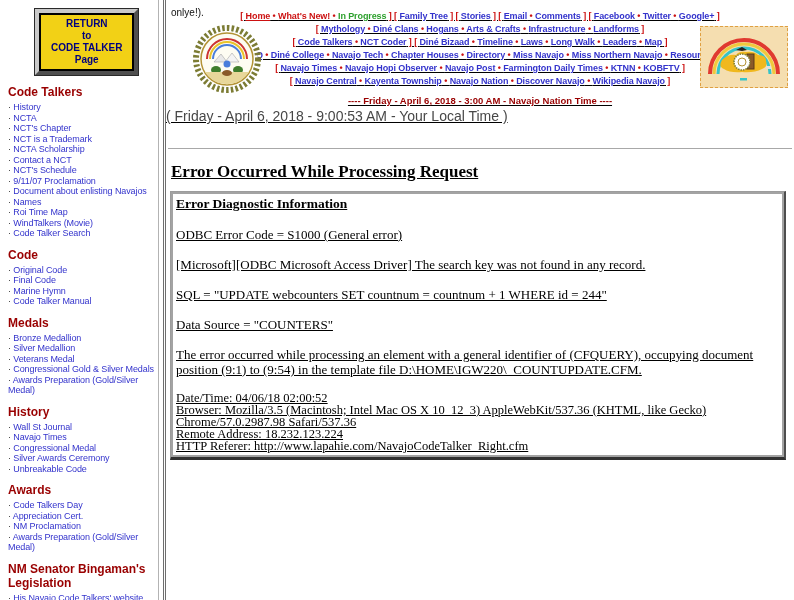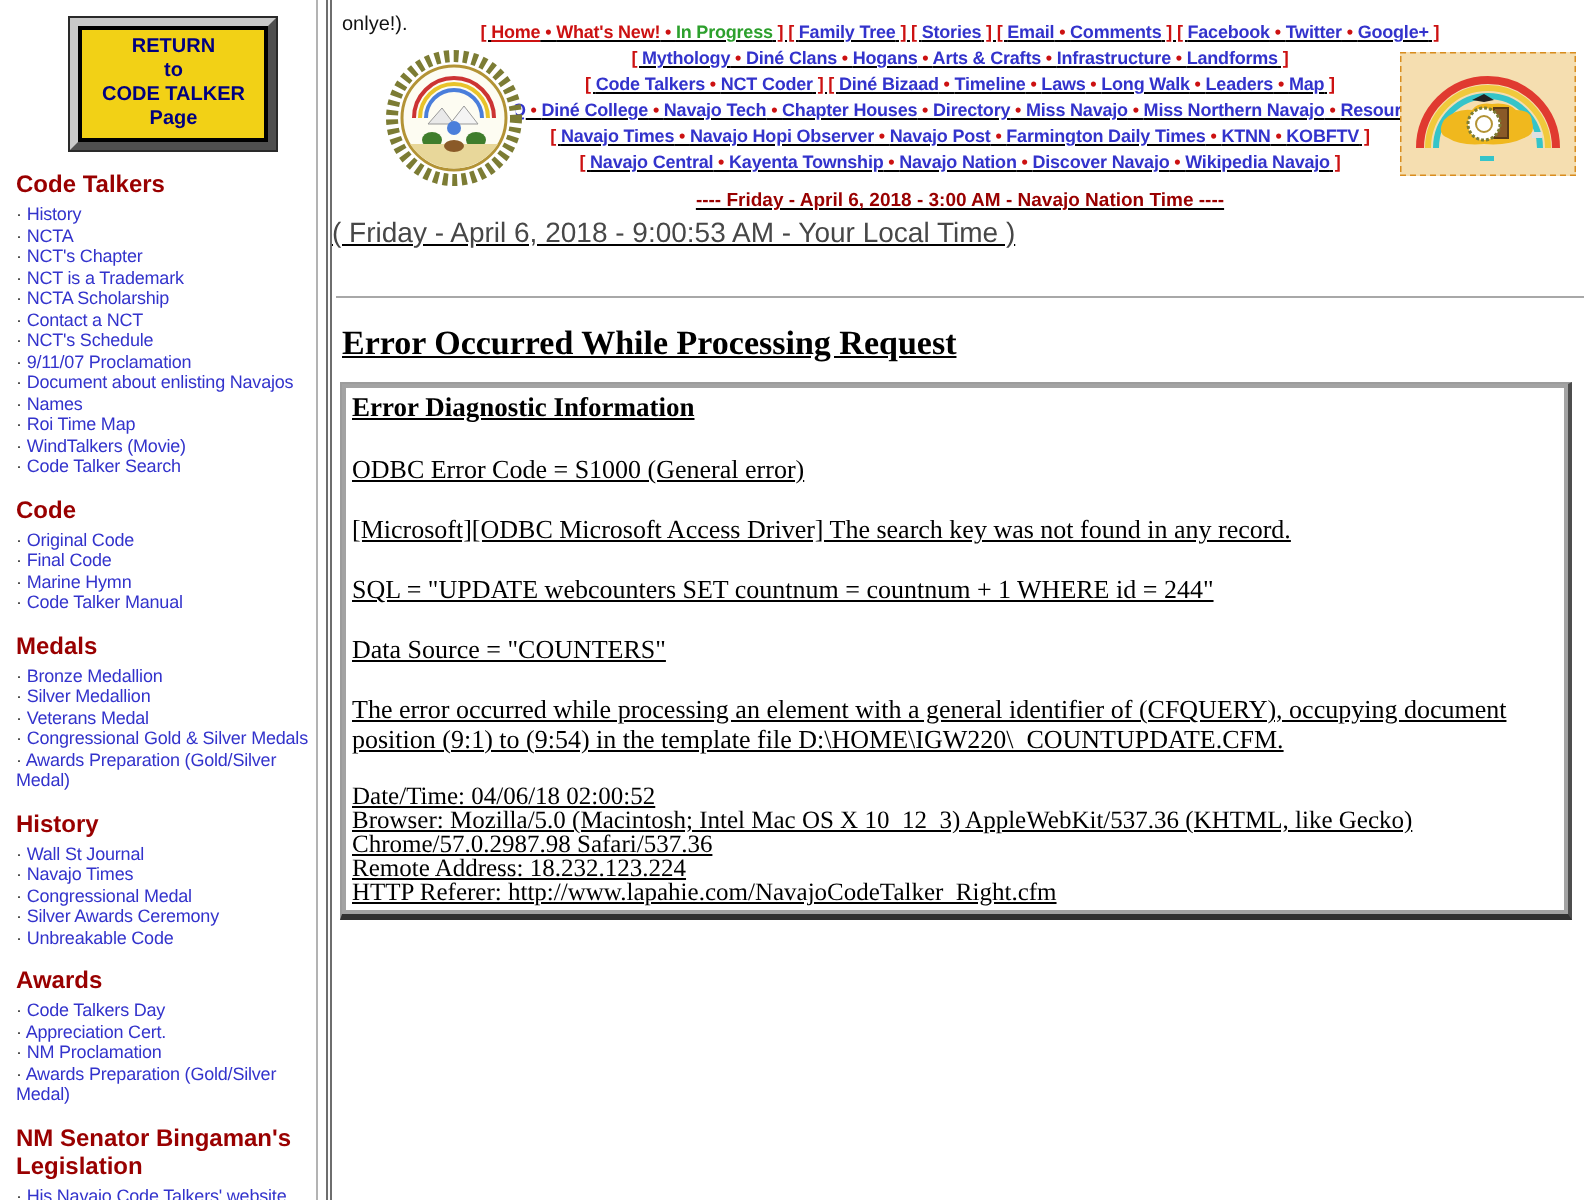--- a/index.html
+++ b/index.html
@@ -164,19 +164,19 @@
       <div class="error-box-header">Error Diagnostic Information</div>
       <div id="error-paragraphs">
           <p class="ep">ODBC Error Code = S1000 (General error)</p>
           <p class="ep">[Microsoft][ODBC Microsoft Access Driver] The search key was not found in any record.</p>
           <p class="ep">SQL = "UPDATE webcounters SET countnum = countnum + 1 WHERE id = 244"</p>
           <p class="ep">Data Source = "COUNTERS"</p>
           <p class="ep">The error occurred while processing an element with a general identifier of (CFQUERY), occupying document position (9:1) to (9:54) in the template file D:\HOME\IGW220\_COUNTUPDATE.CFM.</p>
         </div>
       <div id="error-details">
           <div class="edetail">Date/Time: 04/06/18 02:00:52</div>
-          <div class="edetail">Browser: Mozilla/5.0 (Macintosh; Intel Mac OS X 10_12_3) AppleWebKit/537.36 (KHTML, like Gecko) Chrome/57.0.2987.98 Safari/537.36</div>
+          <div class="edetail">Browser: Mozilla/3.5 (Macintosh; Intel Mac OS X 10_12_3) AppleWebKit/537.36 (KHTML, like Gecko) Chrome/57.0.2987.98 Safari/537.36</div>
           <div class="edetail">Remote Address: 18.232.123.224</div>
           <div class="edetail">HTTP Referer: http://www.lapahie.com/NavajoCodeTalker_Right.cfm</div>
         </div>
     </div>
   </div>
 </div>
 
 </body></html>

